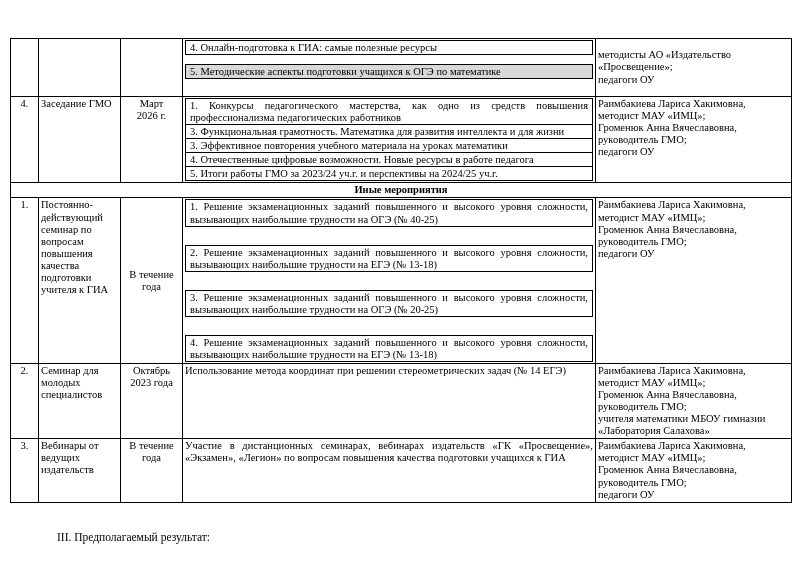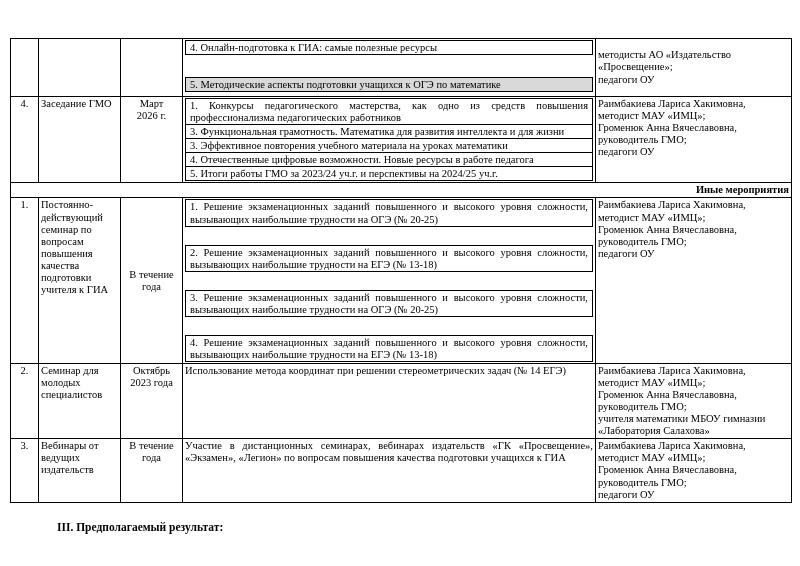--- a/index.html
+++ b/index.html
@@ -32,35 +32,35 @@
   .c-content { text-align: justify; padding: 2px 3px; }
   .c-resp { text-align: left; white-space: pre-line; padding: 2px 3px; }
   .v-mid  { vertical-align: middle !important; }
 
   .item-box {
     border: 1px solid var(--border, #000);
     padding: 1px 4px 0 4px;
     text-align: justify;
   }
   .row-cont td { height: 55px; }
-  .row-cont .item-box + .item-box { margin-top: 22px; }
+  .row-cont .item-box + .item-box { margin-top: 9px; }
   .stack0 .item-box + .item-box { margin-top: -1px; }
   .gap2 .item-box + .item-box { margin-top: 18px; }
   .highlight { background: var(--highlight, #d9d9d9); }
 
   .section-row td {
     font-weight: bold;
-    text-align: right;
+    text-align: center;
     padding: 1px 6px;
   }
 
   .result-heading {
-    font-weight: bold;
+    font-weight: normal;
     font-size: 11.5px;
-    margin: 18px 0 0 47px;
+    margin: 28px 0 0 47px;
   }
 </style>
 </head>
 <body>
 
 <div class="page">
   <table class="schedule">
     <colgroup>
       <col style="width:28px">
       <col style="width:82px">
@@ -103,21 +103,21 @@
 
       <tr class="section-row">
         <td colspan="5">Иные мероприятия</td>
       </tr>
 
       <tr class="gap2">
         <td class="c-num">1.</td>
         <td class="c-name">Постоянно-действующий семинар по вопросам повышения качества подготовки учителя к ГИА</td>
         <td class="c-time v-mid">В течение года</td>
         <td class="c-content">
-          <div class="item-box">1. Решение экзаменационных заданий повышенного и высокого уровня сложности, вызывающих наибольшие трудности на ОГЭ (№ 20-25)</div>
+          <div class="item-box">1. Решение экзаменационных заданий повышенного и высокого уровня сложности, вызывающих наибольшие трудности на ОГЭ (№ 40-25)</div>
           <div class="item-box">2. Решение экзаменационных заданий повышенного и высокого уровня сложности, вызывающих наибольшие трудности на ЕГЭ (№ 13-18)</div>
           <div class="item-box">3. Решение экзаменационных заданий повышенного и высокого уровня сложности, вызывающих наибольшие трудности на ОГЭ (№ 20-25)</div>
           <div class="item-box">4. Решение экзаменационных заданий повышенного и высокого уровня сложности, вызывающих наибольшие трудности на ЕГЭ (№ 13-18)</div>
         </td>
         <td class="c-resp">Раимбакиева Лариса Хакимовна,
 методист МАУ «ИМЦ»;
 Громенюк Анна Вячеславовна,
 руководитель ГМО;
 педагоги ОУ</td>
       </tr>

